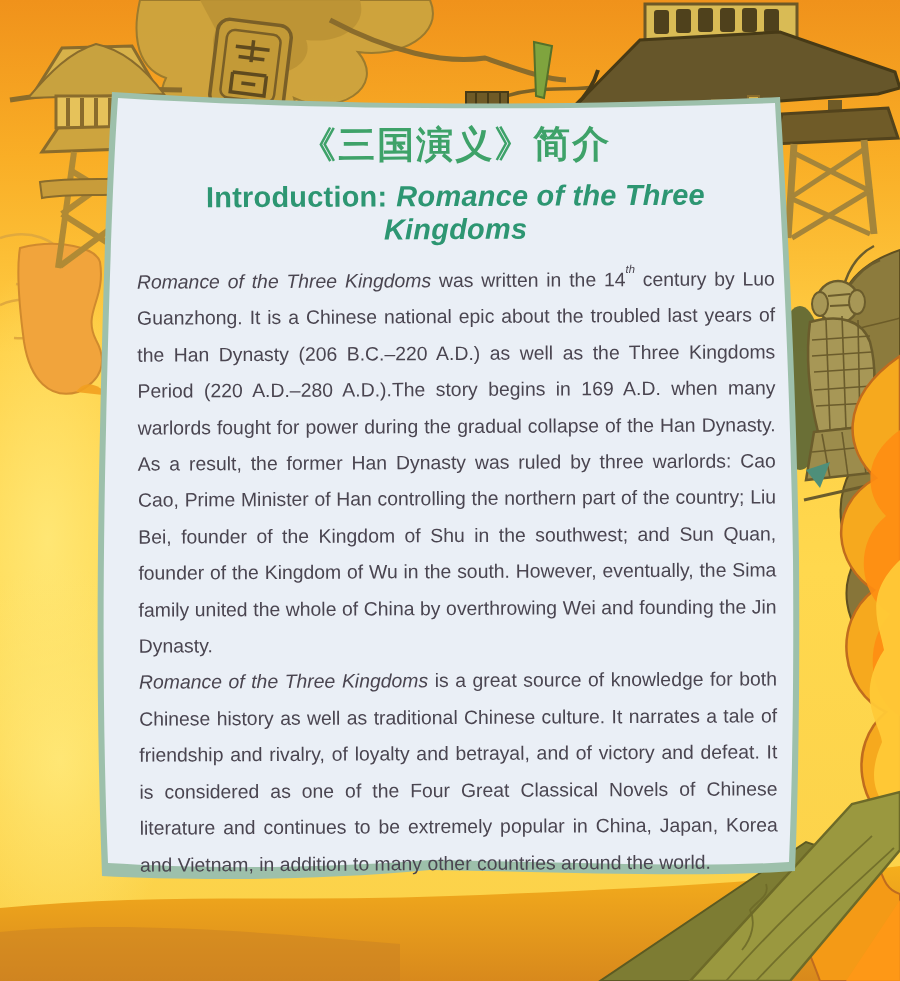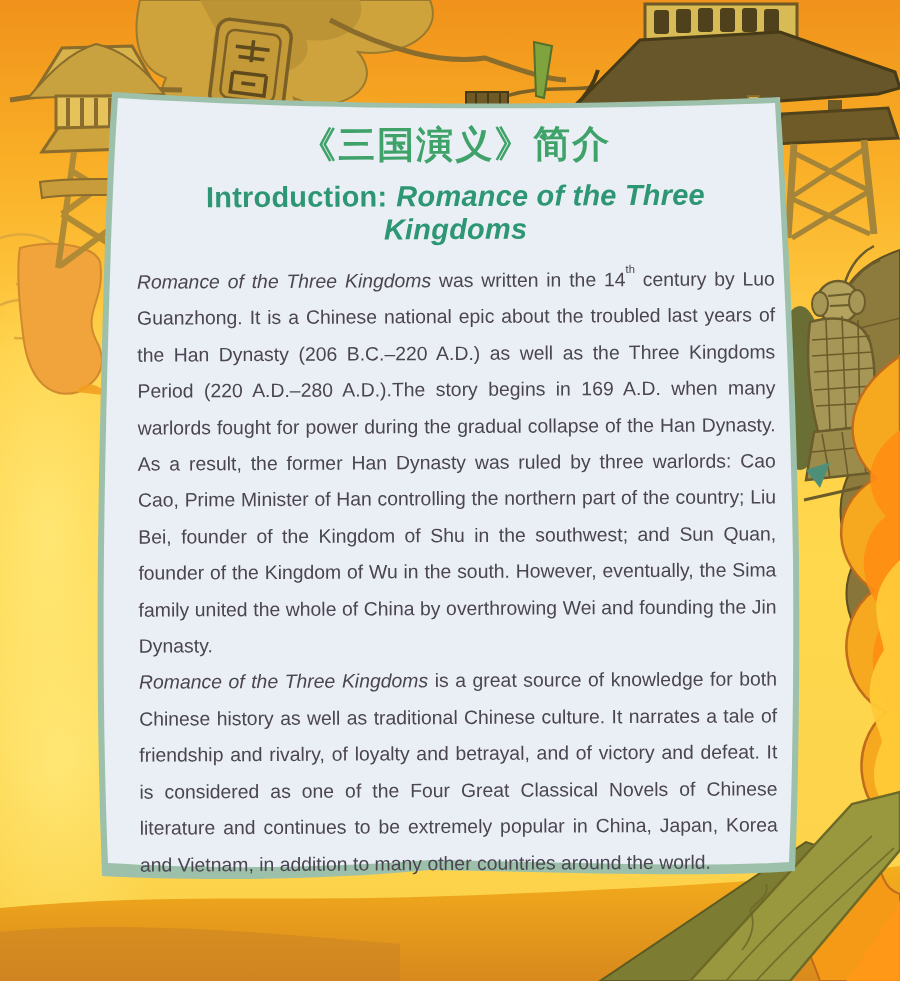--- a/index.html
+++ b/index.html
@@ -24,21 +24,21 @@
     font-size:29px;font-weight:bold;color:#2d9672;
     margin:0 0 16px 0;letter-spacing:0.2px;
   }
   .subtitle .book{font-style:italic;margin-left:9px;}
   .body-text{
     font-size:19.4px;line-height:36.4px;color:#4a4550;
     text-align:justify;
   }
   .body-para{margin:0;}
   .body-para .it{font-style:italic;}
-  .body-para sup{font-size:0.58em;line-height:0;position:relative;top:-0.45em;}
+  .body-para sup{font-size:0.58em;line-height:0;position:relative;top:-0.45em;font-style:italic;}
 </style>
 </head>
 <body>
 
 <svg class="bg" viewBox="0 0 900 981" aria-hidden="true">
   <defs>
     <linearGradient id="sky" x1="0" y1="0" x2="0" y2="1">
       <stop offset="0" stop-color="#f0921b"></stop>
       <stop offset="0.16" stop-color="#f9ae26"></stop>
       <stop offset="0.36" stop-color="#ffcf45"></stop>

